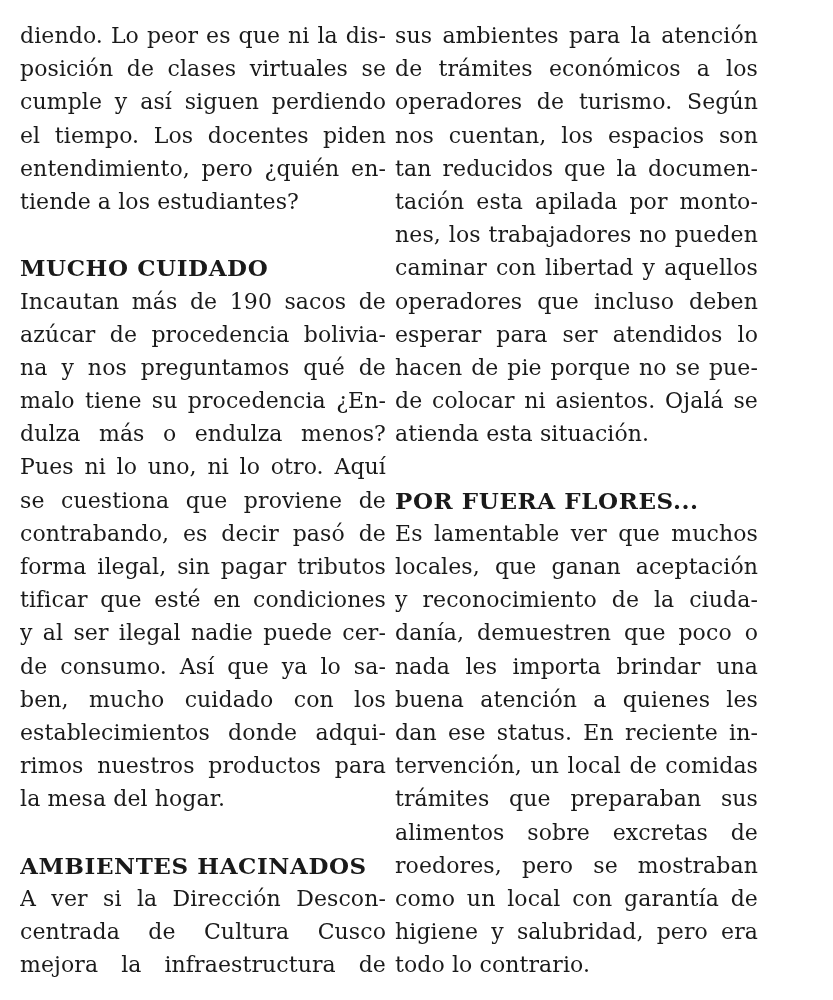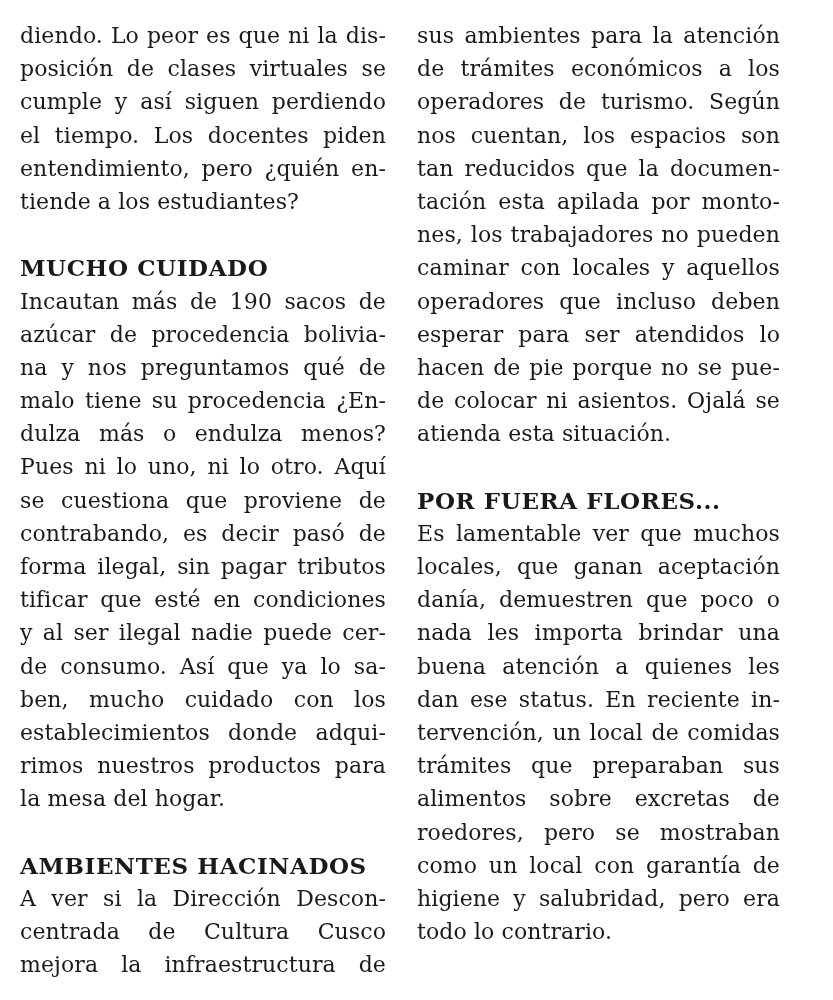--- a/index.html
+++ b/index.html
@@ -18,21 +18,21 @@
   }
   .col {
     position: absolute;
     top: 19px;
   }
   .col-left {
     left: 20px;
     width: 366px;
   }
   .col-right {
-    left: 417px;
+    left: 395px;
     width: 363px;
   }
   .ln {
     height: 33.2px;
     line-height: 33.2px;
     font-size: 22px;
     text-align: justify;
     text-align-last: justify;
     overflow: hidden;
     white-space: normal;
@@ -97,32 +97,33 @@
 
   <div class="col col-right">
 
     <div class="ln">sus ambientes para la atención</div>
     <div class="ln">de trámites económicos a los</div>
     <div class="ln">operadores de turismo. Según</div>
     <div class="ln">nos cuentan, los espacios son</div>
     <div class="ln">tan reducidos que la documen-</div>
     <div class="ln">tación esta apilada por monto-</div>
     <div class="ln">nes, los trabajadores no pueden</div>
-    <div class="ln">caminar con locales y aquellos</div>
+    <div class="ln">caminar con libertad y aquellos</div>
     <div class="ln">operadores que incluso deben</div>
     <div class="ln">esperar para ser atendidos lo</div>
     <div class="ln">hacen de pie porque no se pue-</div>
     <div class="ln">de colocar ni asientos. Ojalá se</div>
     <div class="ln last">atienda esta situación.</div>
 
     <div class="ln spacer"></div>
 
     <div class="ln heading">POR FUERA FLORES...</div>
     <div class="ln">Es lamentable ver que muchos</div>
     <div class="ln">locales, que ganan aceptación</div>
+    <div class="ln">y reconocimiento de la ciuda-</div>
     <div class="ln">danía, demuestren que poco o</div>
     <div class="ln">nada les importa brindar una</div>
     <div class="ln">buena atención a quienes les</div>
     <div class="ln">dan ese status. En reciente in-</div>
     <div class="ln">tervención, un local de comidas</div>
     <div class="ln">trámites que preparaban sus</div>
     <div class="ln">alimentos sobre excretas de</div>
     <div class="ln">roedores, pero se mostraban</div>
     <div class="ln">como un local con garantía de</div>
     <div class="ln">higiene y salubridad, pero era</div>

